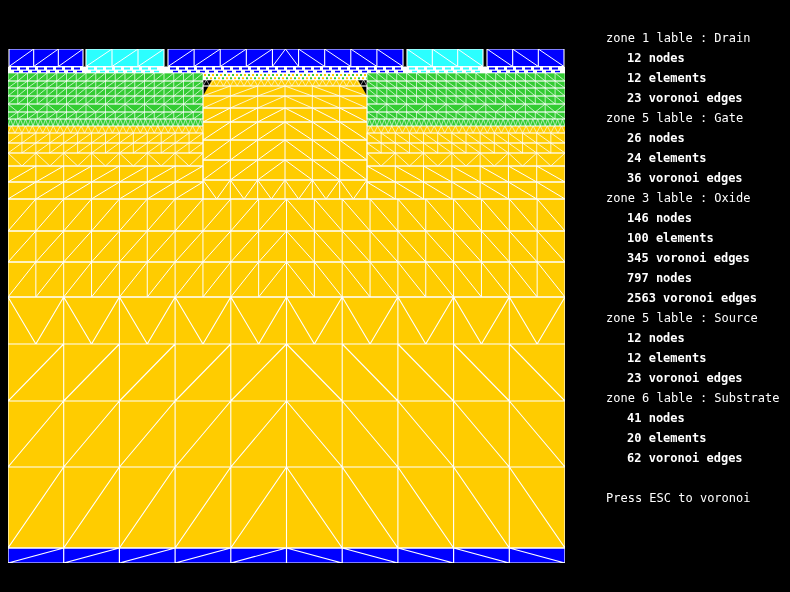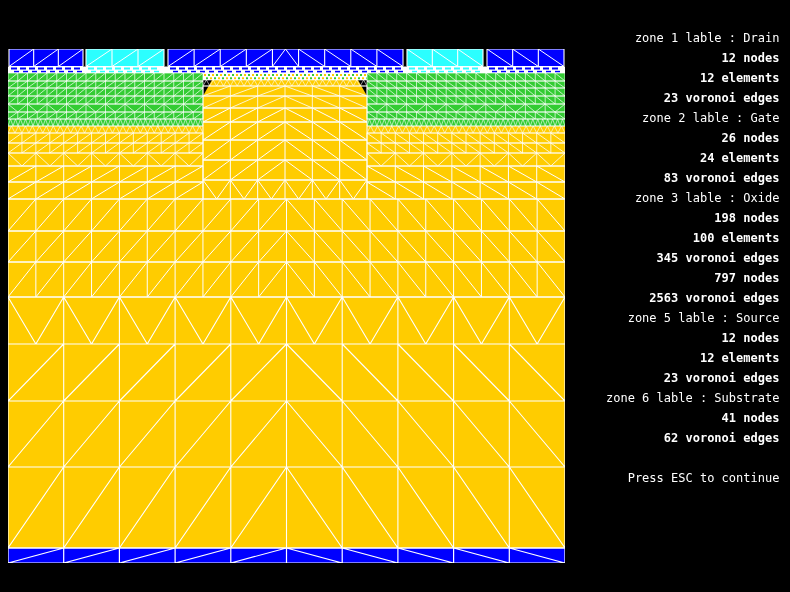--- a/index.html
+++ b/index.html
@@ -1,20 +1,20 @@
 <!DOCTYPE html>
 <html><head>
 <meta charset="utf-8">
 <style>
   html,body{margin:0;padding:0;background:#000;}
   body{width:790px;height:592px;position:relative;overflow:hidden;
        font-family:"DejaVu Sans Mono","Liberation Mono",monospace;}
   #mesh-wrap{position:absolute;left:8px;top:49px;width:557px;height:514px;}
   #panel{position:absolute;left:606px;top:28px;color:#fff;font-size:12px;}
-  .pline{height:20px;line-height:20px;white-space:pre;text-align:right;}
+  .pline{height:20px;line-height:20px;white-space:pre;}
   .stat{padding-left:21px;font-weight:bold;}
   .spacer{height:20px;}
 </style>
 </head>
 <body>
 
 <div id="mesh-wrap">
   <svg id="mesh-svg" width="557" height="514" viewBox="8 49 557 514" xmlns="http://www.w3.org/2000/svg">
       <rect x="8" y="66.5" width="557" height="7" fill="#FFFFFF"></rect>
       <rect x="8" y="73" width="195" height="55" fill="#33CC33"></rect>
@@ -234,33 +234,34 @@
       <path d="M8 548L565 548M8 563L565 563M8 548L8 563M63.7 548L63.7 563M119.4 548L119.4 563M175.10000000000002 548L175.10000000000002 563M230.8 548L230.8 563M286.5 548L286.5 563M342.20000000000005 548L342.20000000000005 563M397.90000000000003 548L397.90000000000003 563M453.6 548L453.6 563M509.3 548L509.3 563M565 548L565 563M8 563L63.7 548M63.7 563L119.4 548M119.4 563L175.10000000000002 548M175.10000000000002 563L230.8 548M230.8 563L286.5 548M286.5 548L342.2 563M342.20000000000005 548L397.90000000000003 563M397.90000000000003 548L453.6 563M453.6 548L509.3 563M509.3 548L565 563" stroke="#FFFFFF" stroke-width="1.2" fill="none"></path>
     </svg>
 </div>
 
 <div id="panel">
   <div id="zone-list">
       <div class="pline">zone 1 lable : Drain</div>
       <div class="pline stat">12 nodes</div>
       <div class="pline stat">12 elements</div>
       <div class="pline stat">23 voronoi edges</div>
-      <div class="pline">zone 2 lable : Gate</div>
+      <div class="pline">zone 5 lable : Gate</div>
       <div class="pline stat">26 nodes</div>
       <div class="pline stat">24 elements</div>
-      <div class="pline stat">83 voronoi edges</div>
+      <div class="pline stat">36 voronoi edges</div>
       <div class="pline">zone 3 lable : Oxide</div>
-      <div class="pline stat">198 nodes</div>
+      <div class="pline stat">146 nodes</div>
       <div class="pline stat">100 elements</div>
       <div class="pline stat">345 voronoi edges</div>
       <div class="pline stat">797 nodes</div>
       <div class="pline stat">2563 voronoi edges</div>
       <div class="pline">zone 5 lable : Source</div>
       <div class="pline stat">12 nodes</div>
       <div class="pline stat">12 elements</div>
       <div class="pline stat">23 voronoi edges</div>
       <div class="pline">zone 6 lable : Substrate</div>
       <div class="pline stat">41 nodes</div>
+      <div class="pline stat">20 elements</div>
       <div class="pline stat">62 voronoi edges</div>
     </div>
   <div class="spacer"></div>
-  <div class="pline">Press ESC to continue</div>
+  <div class="pline">Press ESC to voronoi</div>
 </div>
 
 </body></html>

